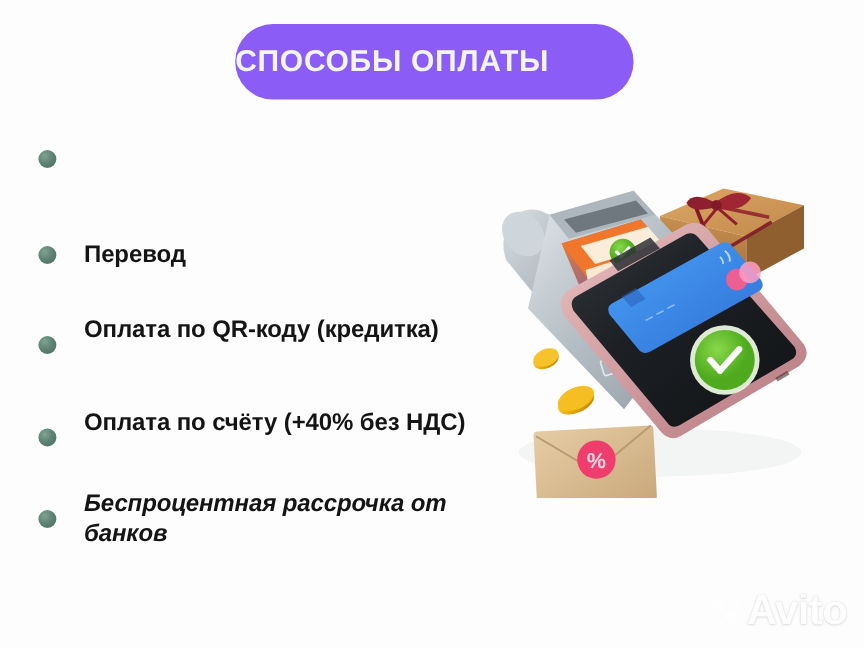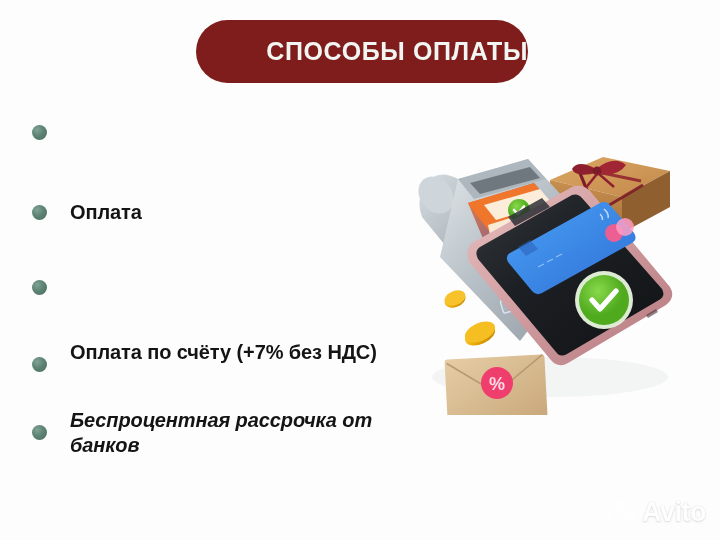--- a/index.html
+++ b/index.html
@@ -16,25 +16,25 @@
     position: relative;
   }
 
   
   #header-pill {
     position: absolute;
     left: 196px;
     top: 20px;
     width: 332px;
     height: 63px;
-    background: #7f1d1d;
+    background: #8b5cf6;
     border-radius: 34px;
     display: flex;
     align-items: center;
-    justify-content: flex-end;
+    justify-content: flex-start;
   }
   #header-title {
     color: #f2f6f3;
     font-size: 25px;
     font-weight: bold;
     letter-spacing: 0.6px;
     white-space: nowrap;
     text-align: center;
   }
 
@@ -93,21 +93,21 @@
     position: absolute;
     right: 14px;
     bottom: 14px;
     display: flex;
     align-items: center;
     opacity: 0.55;
     user-select: none;
   }
   #avito-watermark svg { display: block; }
   #avito-wordmark {
-    font-size: 27px;
+    font-size: 35px;
     font-weight: bold;
     color: #ffffff;
     letter-spacing: -0.5px;
     margin-left: 3px;
     text-shadow:
       0 0 1px rgba(170,170,170,0.95),
       0 1px 2px rgba(150,150,150,0.55);
     line-height: 1;
   }
 </style>
@@ -119,30 +119,31 @@
 </div>
 
 <div id="payment-list">
 
   <div class="list-item item-0">
     <span class="bullet-dot"></span>
   </div>
 
   <div class="list-item item-1">
     <span class="bullet-dot"></span>
-    <span class="item-label">Оплата</span>
+    <span class="item-label">Перевод</span>
   </div>
 
   <div class="list-item item-2">
     <span class="bullet-dot"></span>
+    <span class="item-label" style="width:300px;">Оплата по QR-коду (кредитка)</span>
   </div>
 
   <div class="list-item item-3">
     <span class="bullet-dot"></span>
-    <span class="item-label" style="width:320px;">Оплата по счёту (+7% без НДС)</span>
+    <span class="item-label" style="width:320px;">Оплата по счёту (+40% без НДС)</span>
   </div>
 
   <div class="list-item item-4">
     <span class="bullet-dot"></span>
     <span class="item-label" style="width:350px;font-style:italic;">Беспроцентная рассрочка от банков</span>
   </div>
 
 </div>
 
 <div id="illustration">

